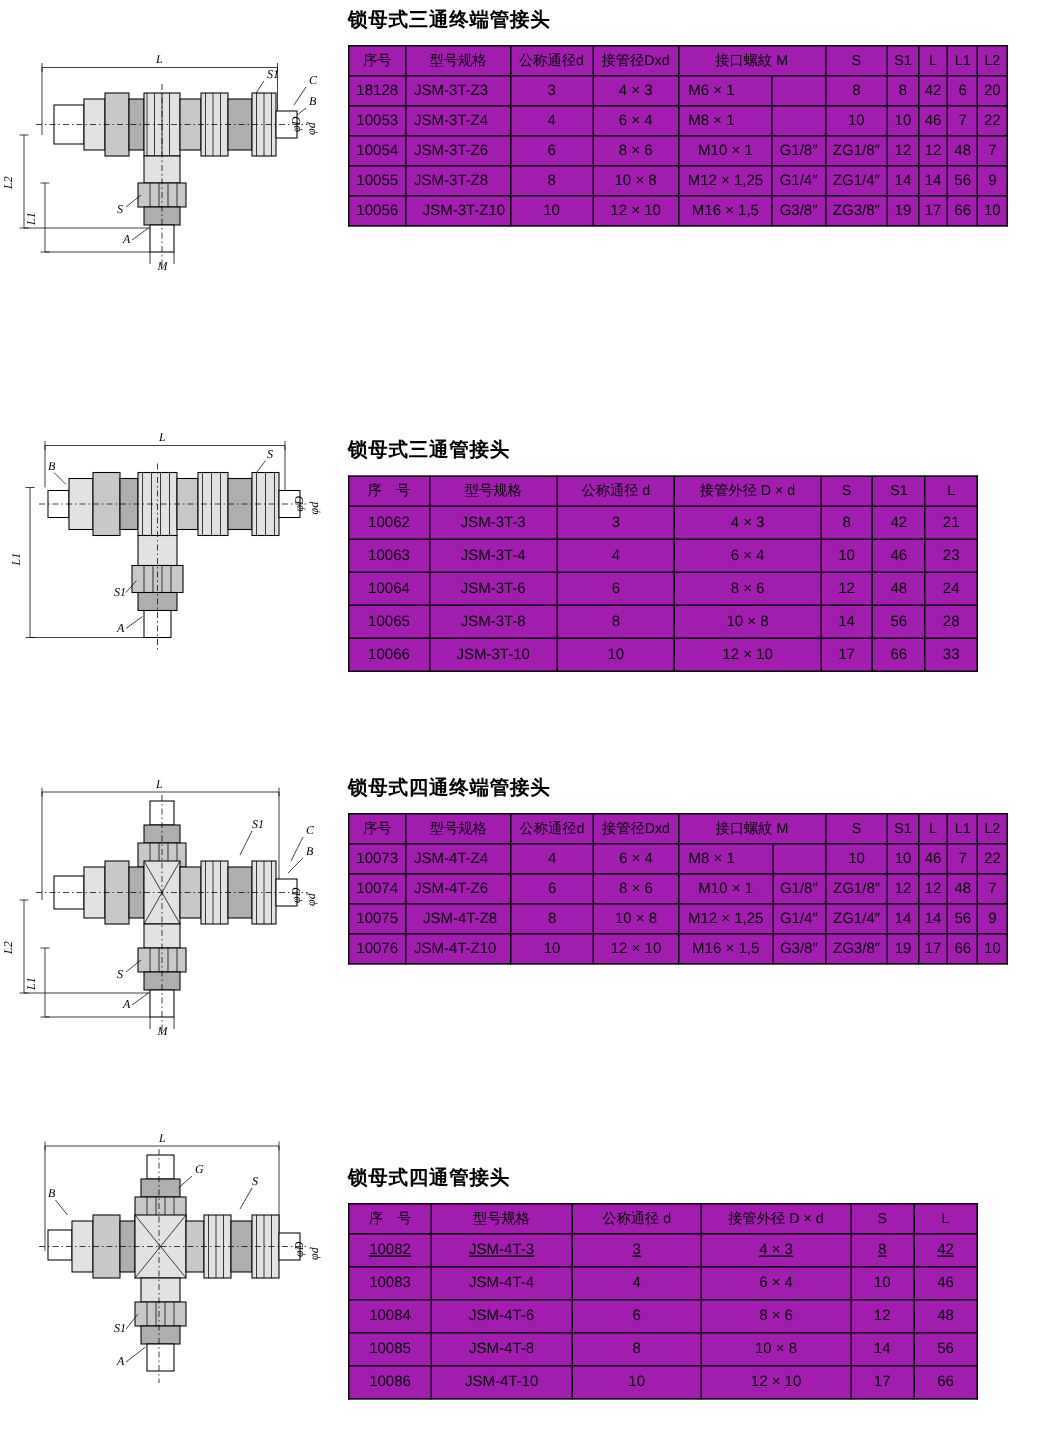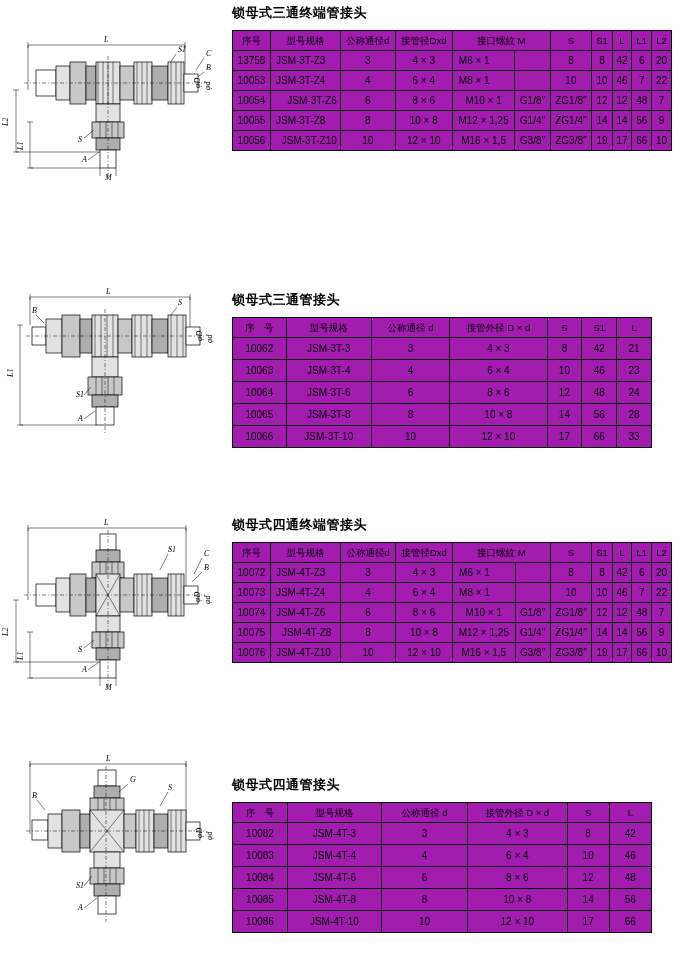--- a/index.html
+++ b/index.html
@@ -175,21 +175,21 @@
             <td colspan="2">接口螺紋  M</td>
             <td>S</td>
             <td>S1</td>
             <td>L</td>
             <td>L1</td>
             <td>L2</td>
           </tr>
         </thead>
         <tbody>
           <tr>
-            <td>13758</td>
+            <td>18128</td>
             <td style="text-align:left;padding-left:5px;">JSM-3T-Z3</td>
             <td>3</td>
             <td>4 × 3</td>
             <td style="text-align:left;padding-left:6px;">M6 × 1</td>
             <td></td>
             <td>8</td>
             <td>8</td>
             <td>42</td>
             <td>6</td>
             <td>20</td>
@@ -202,21 +202,21 @@
             <td style="text-align:left;padding-left:6px;">M8 × 1</td>
             <td></td>
             <td>10</td>
             <td>10</td>
             <td>46</td>
             <td>7</td>
             <td>22</td>
           </tr>
           <tr>
             <td>10054</td>
-            <td style="text-align:right;padding-left:5px;">JSM-3T-Z6</td>
+            <td style="text-align:left;padding-left:5px;">JSM-3T-Z6</td>
             <td>6</td>
             <td>8 × 6</td>
             <td>M10 × 1</td>
             <td>G1/8″</td>
             <td>ZG1/8″</td>
             <td>12</td>
             <td>12</td>
             <td>48</td>
             <td>7</td>
           </tr>
@@ -476,33 +476,20 @@
             <td colspan="2">接口螺紋  M</td>
             <td>S</td>
             <td>S1</td>
             <td>L</td>
             <td>L1</td>
             <td>L2</td>
           </tr>
         </thead>
         <tbody>
           <tr>
-            <td>10072</td>
-            <td style="text-align:left;padding-left:5px;">JSM-4T-Z3</td>
-            <td>3</td>
-            <td>4 × 3</td>
-            <td style="text-align:left;padding-left:6px;">M6 × 1</td>
-            <td></td>
-            <td>8</td>
-            <td>8</td>
-            <td>42</td>
-            <td>6</td>
-            <td>20</td>
-          </tr>
-          <tr>
             <td>10073</td>
             <td style="text-align:left;padding-left:5px;">JSM-4T-Z4</td>
             <td>4</td>
             <td>6 × 4</td>
             <td style="text-align:left;padding-left:6px;">M8 × 1</td>
             <td></td>
             <td>10</td>
             <td>10</td>
             <td>46</td>
             <td>7</td>
@@ -627,21 +614,21 @@
           <tr>
             <td style="width:60px;">序　号</td>
             <td style="width:110px;">型号规格</td>
             <td style="width:100px;">公称通径 d</td>
             <td style="width:110px;">接管外径 D × d</td>
             <td style="width:50px;">S</td>
             <td style="width:50px;">L</td>
           </tr>
         </thead>
         <tbody>
-          <tr style="height:22px;">
+          <tr style="height:22px;text-decoration:underline;">
             <td>10082</td>
             <td>JSM-4T-3</td>
             <td>3</td>
             <td>4 × 3</td>
             <td>8</td>
             <td>42</td>
           </tr>
           <tr style="height:22px;">
             <td>10083</td>
             <td>JSM-4T-4</td>

